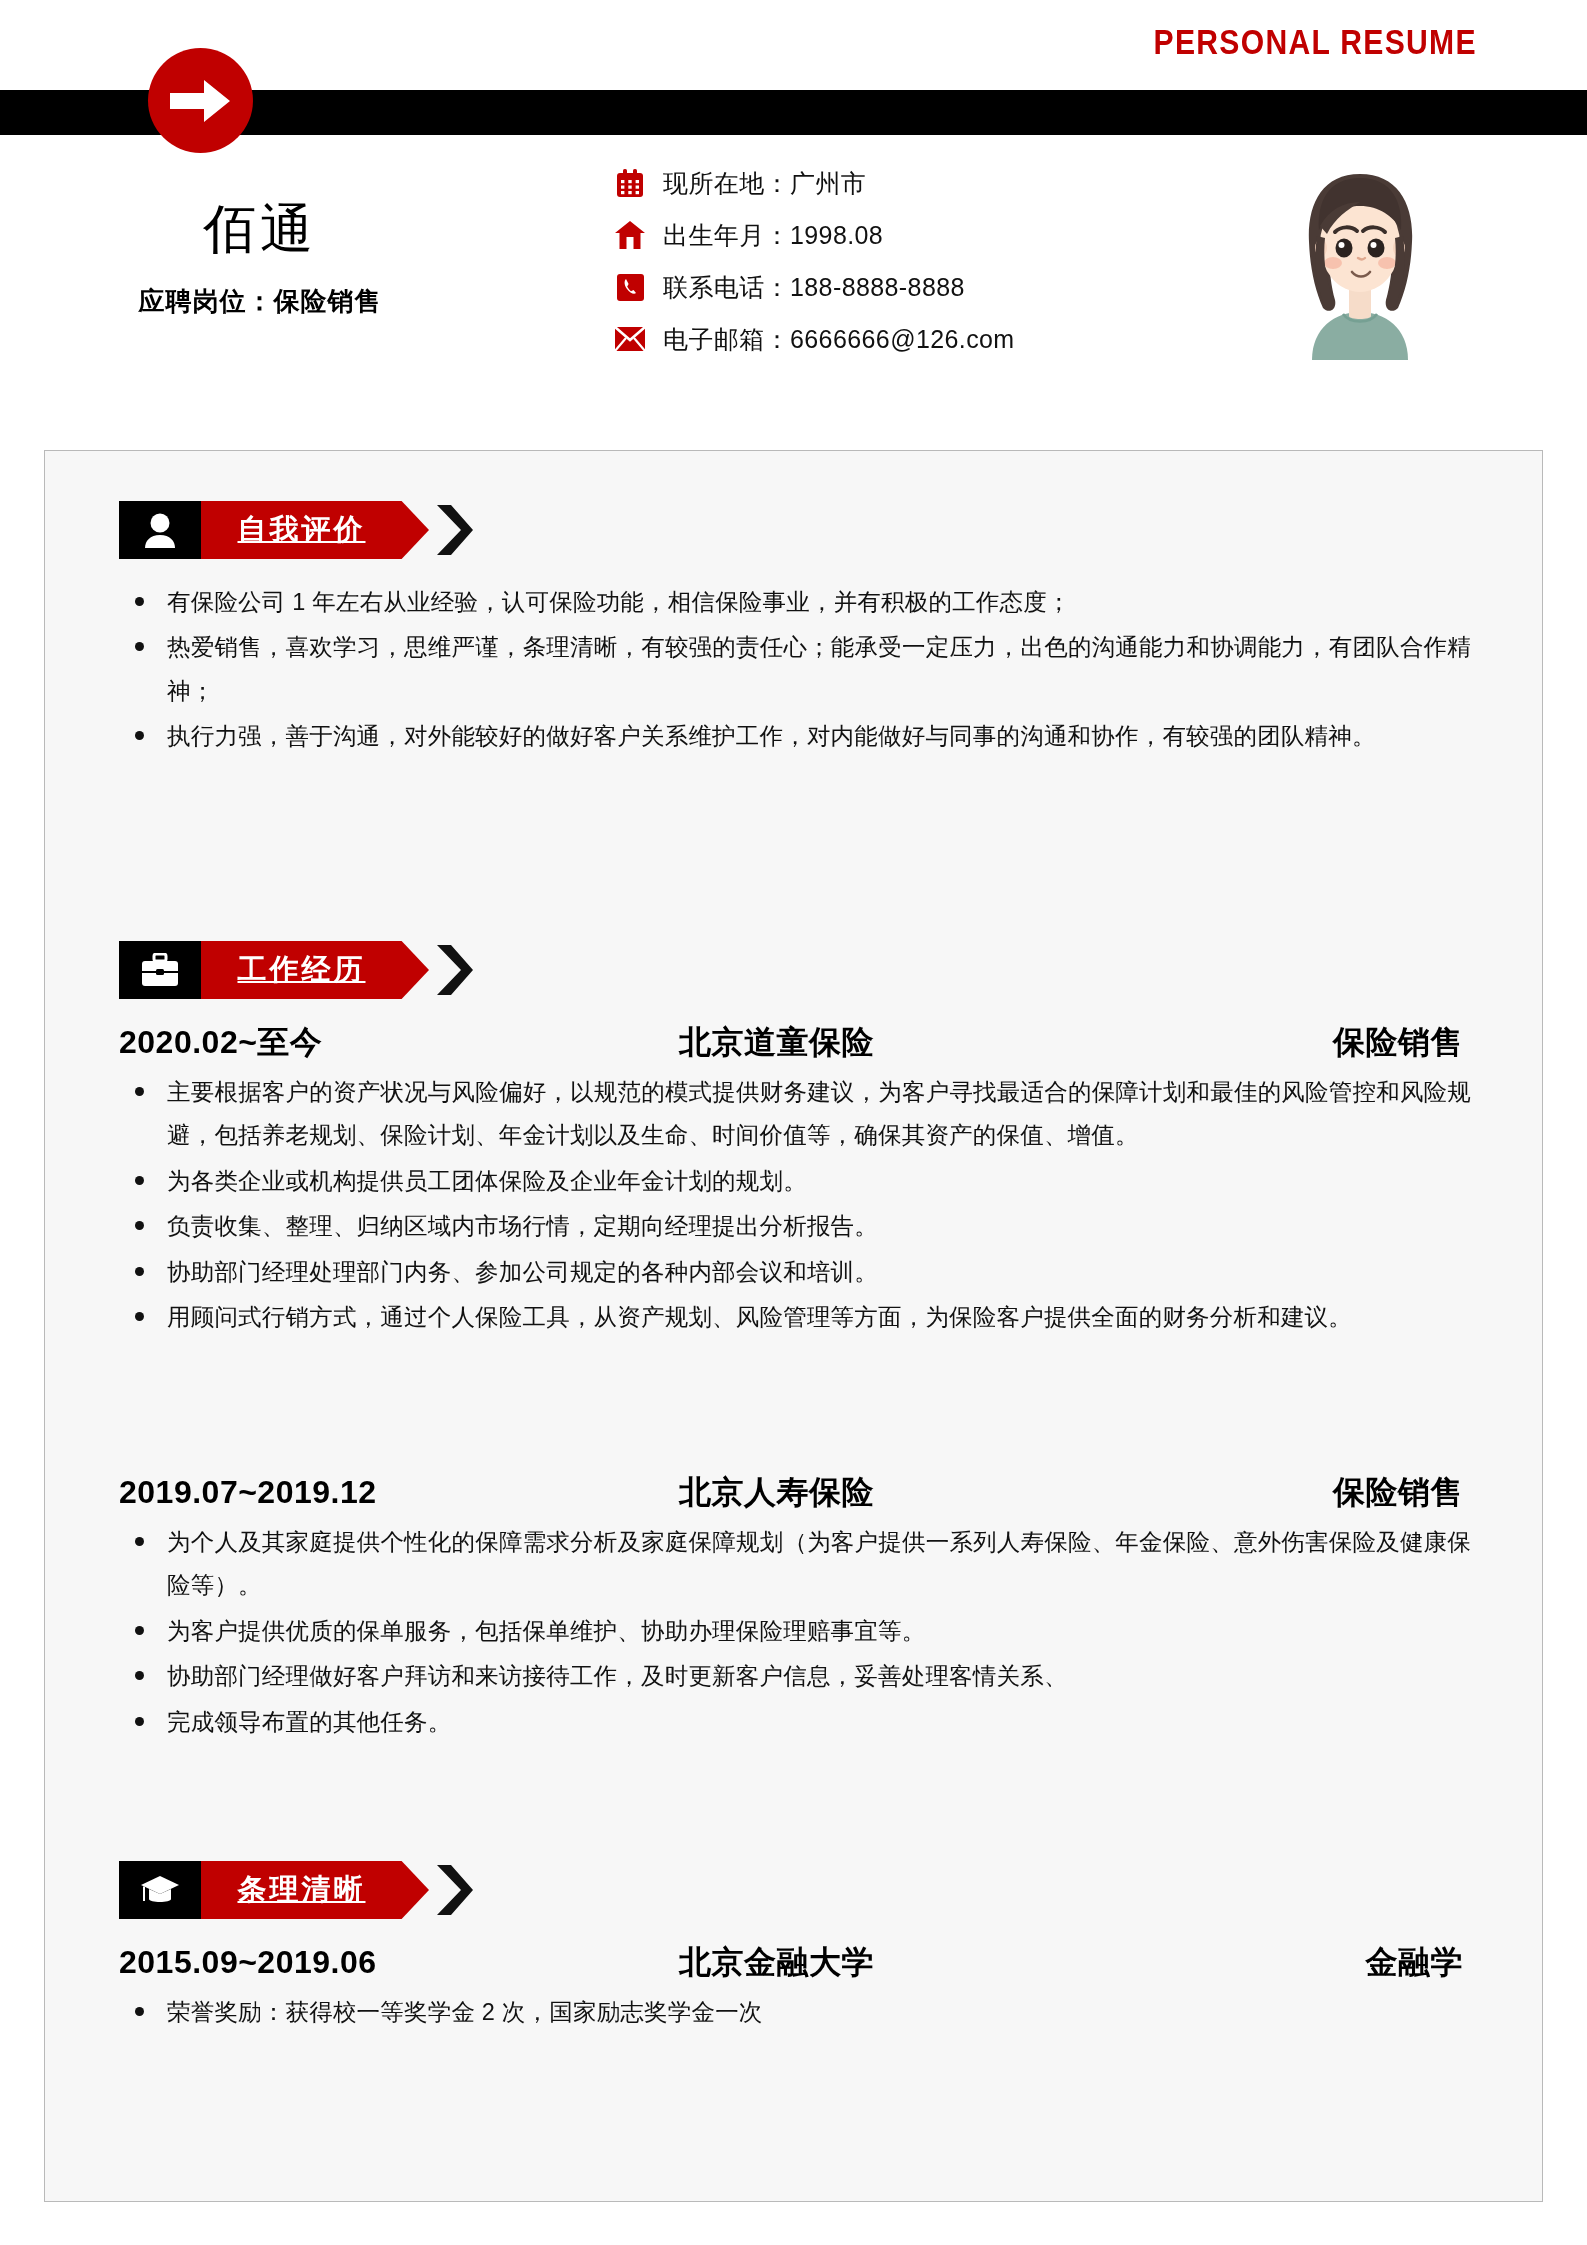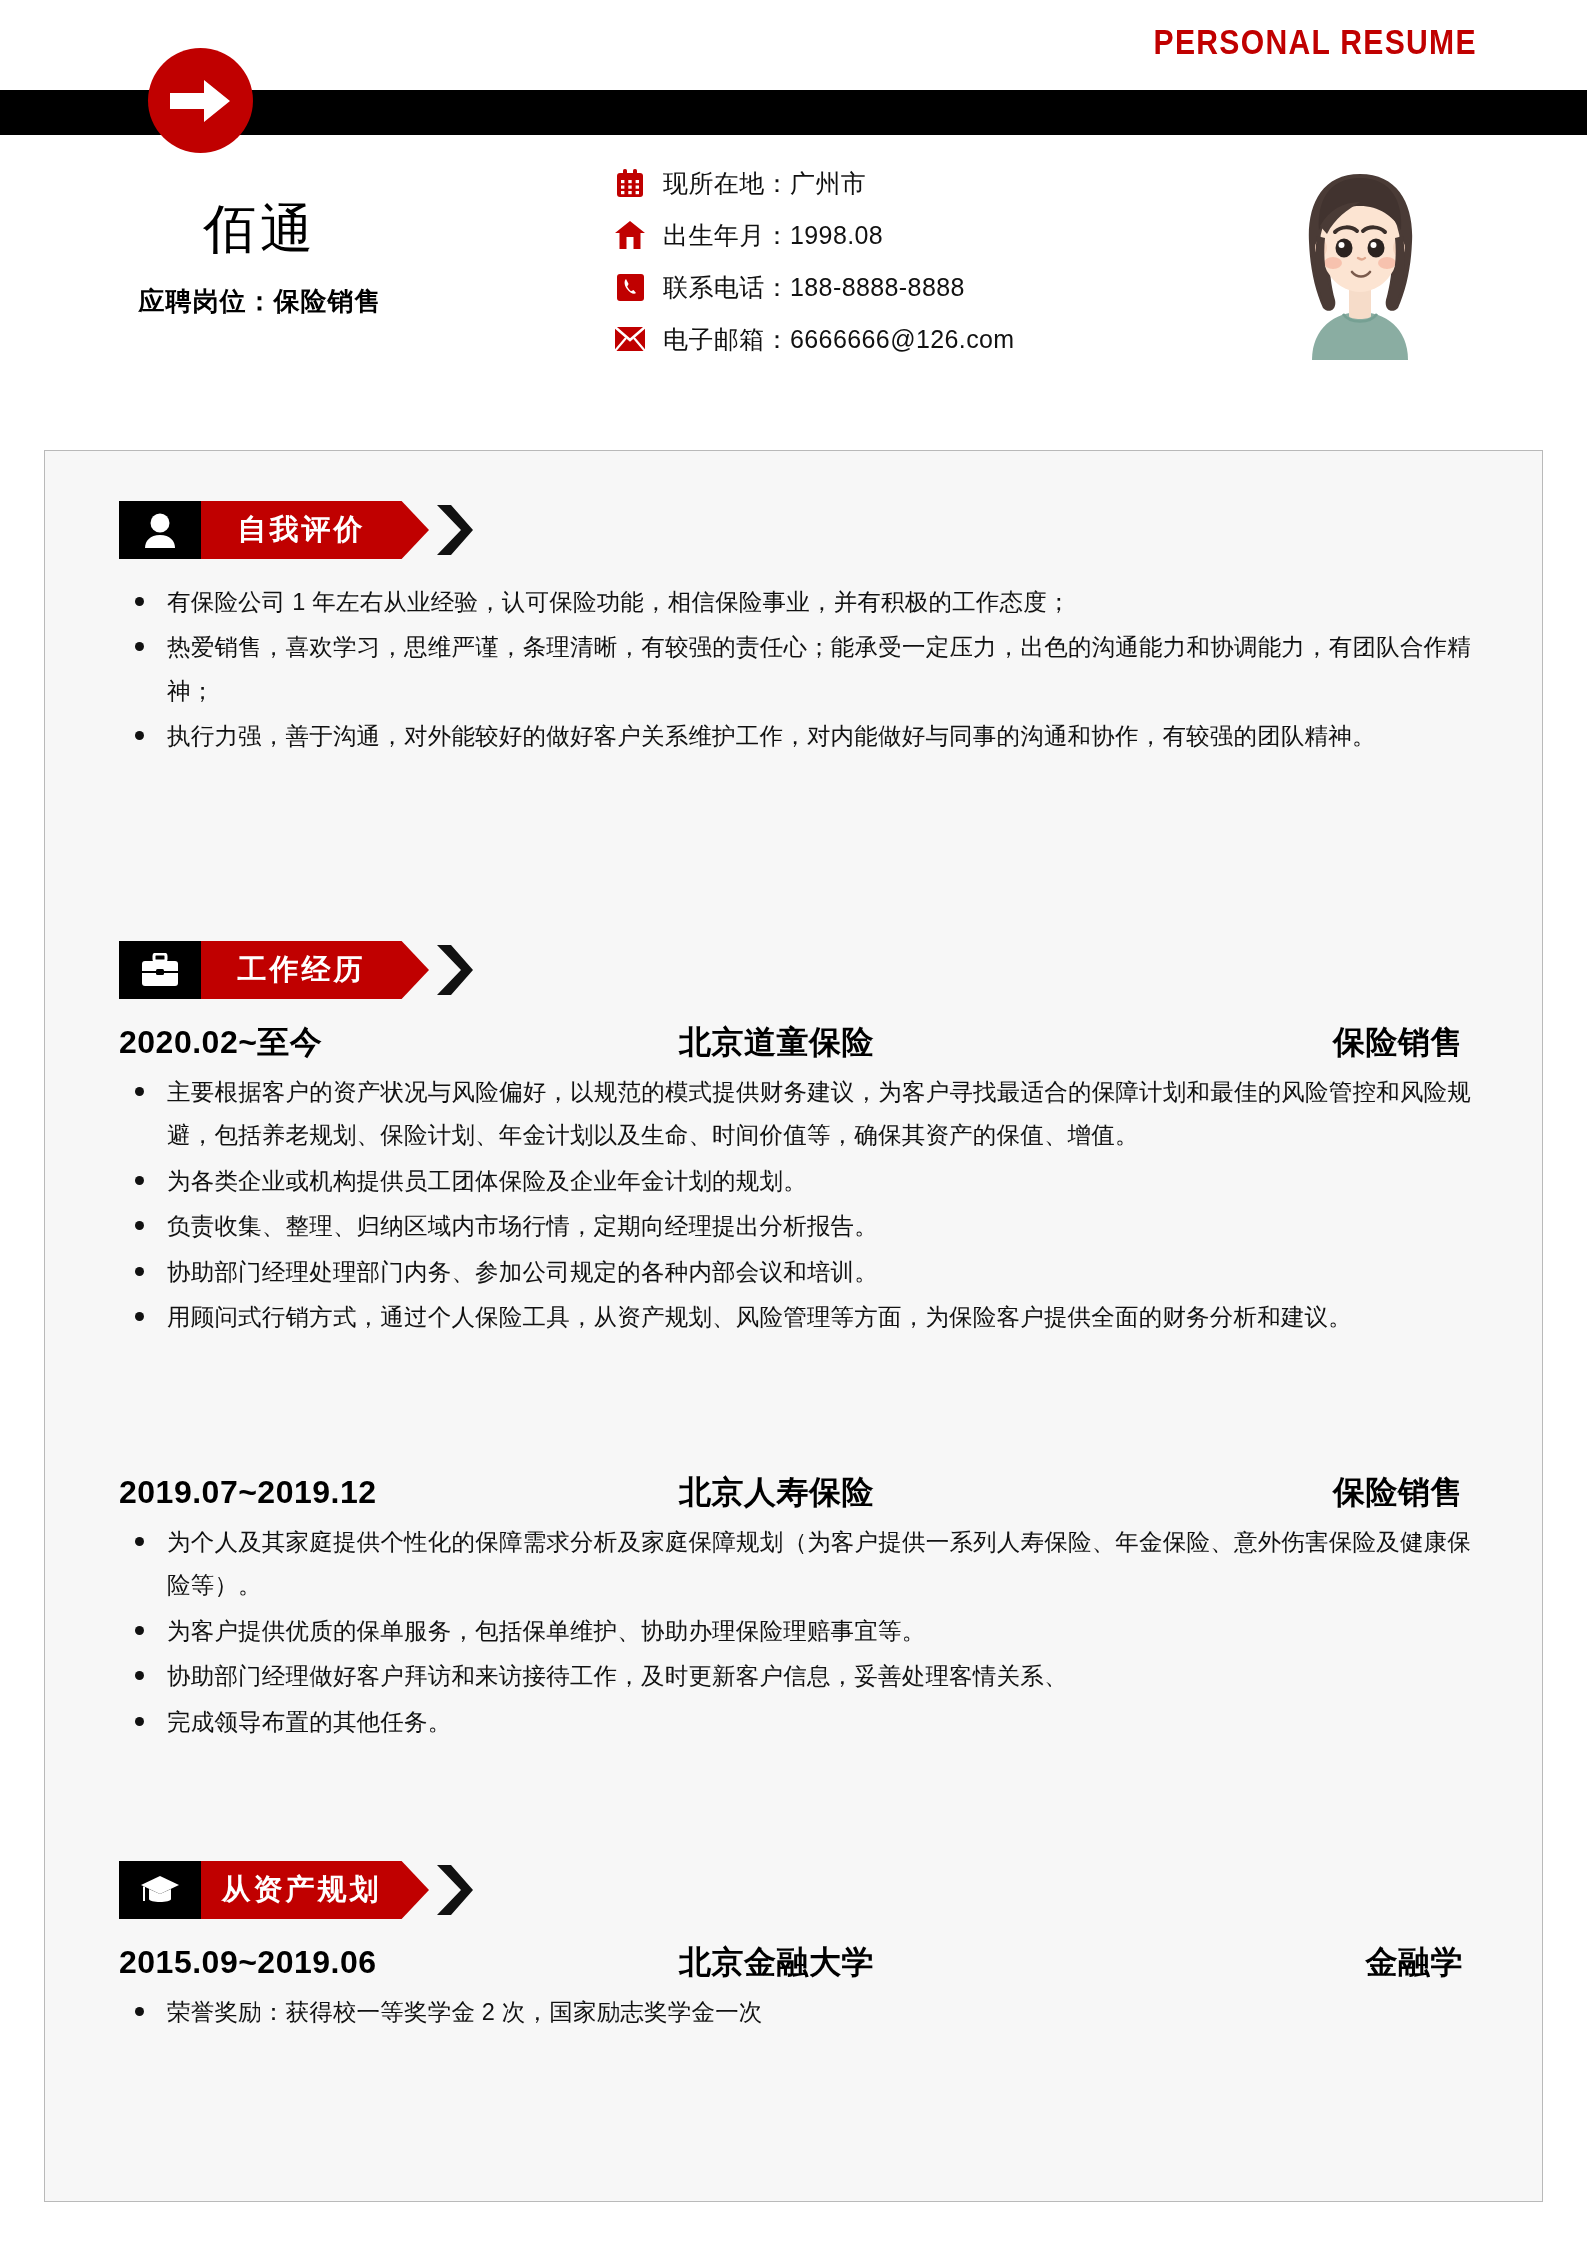--- a/index.html
+++ b/index.html
@@ -72,20 +72,21 @@
     flex:0 0 auto;
   }
   .sec-banner{
     position:relative;height:58px;width:228px;background:#c00000;flex:0 0 auto;
     display:flex;align-items:center;justify-content:center;
     clip-path:polygon(0 0,88% 0,100% 50%,88% 100%,0 100%);
   }
   .sec-banner span{
     color:#fff;font-size:29px;font-weight:bold;letter-spacing:3px;
     margin-right:27px;
+    text-decoration:underline;
   }
   .sec-chevron{margin-left:4px;flex:0 0 auto;}
 
   .sec-wrap{position:absolute;left:74px;}
 
   
   ul.bl{list-style:none;margin:0;padding:0;}
   ul.bl li{
     position:relative;padding-left:48px;
     font-size:23.5px;color:#111;line-height:1.85;margin-bottom:2px;
@@ -300,21 +301,21 @@
   <div class="sec-wrap" style="top:1410px;">
     <div class="sec-head">
       <div class="sec-icon-box">
         <svg width="40" height="32" viewBox="0 0 40 32">
           <path d="M20 2 L39 11 L20 20 L1 11 Z" fill="#ffffff"></path>
           <path d="M9 15 L9 25 C9 29 31 29 31 25 L31 15 L20 20 Z" fill="#ffffff"></path>
           <path d="M4 12.5 L4 27" stroke="#ffffff" stroke-width="2" fill="none"></path>
         </svg>
       </div>
       <div class="sec-banner">
-        <span>从资产规划</span>
+        <span>条理清晰</span>
       </div>
       <svg class="sec-chevron" width="42" height="56" viewBox="0 0 42 56">
         <path d="M4 3 L28 28 L4 53 L18 53 L40 28 L18 3 Z" fill="#111111"></path>
       </svg>
     </div>
   </div>
 
   <div class="blk" style="top:1490px;">
     <div class="job-row">
       <div class="job-date">2015.09~2019.06</div>

